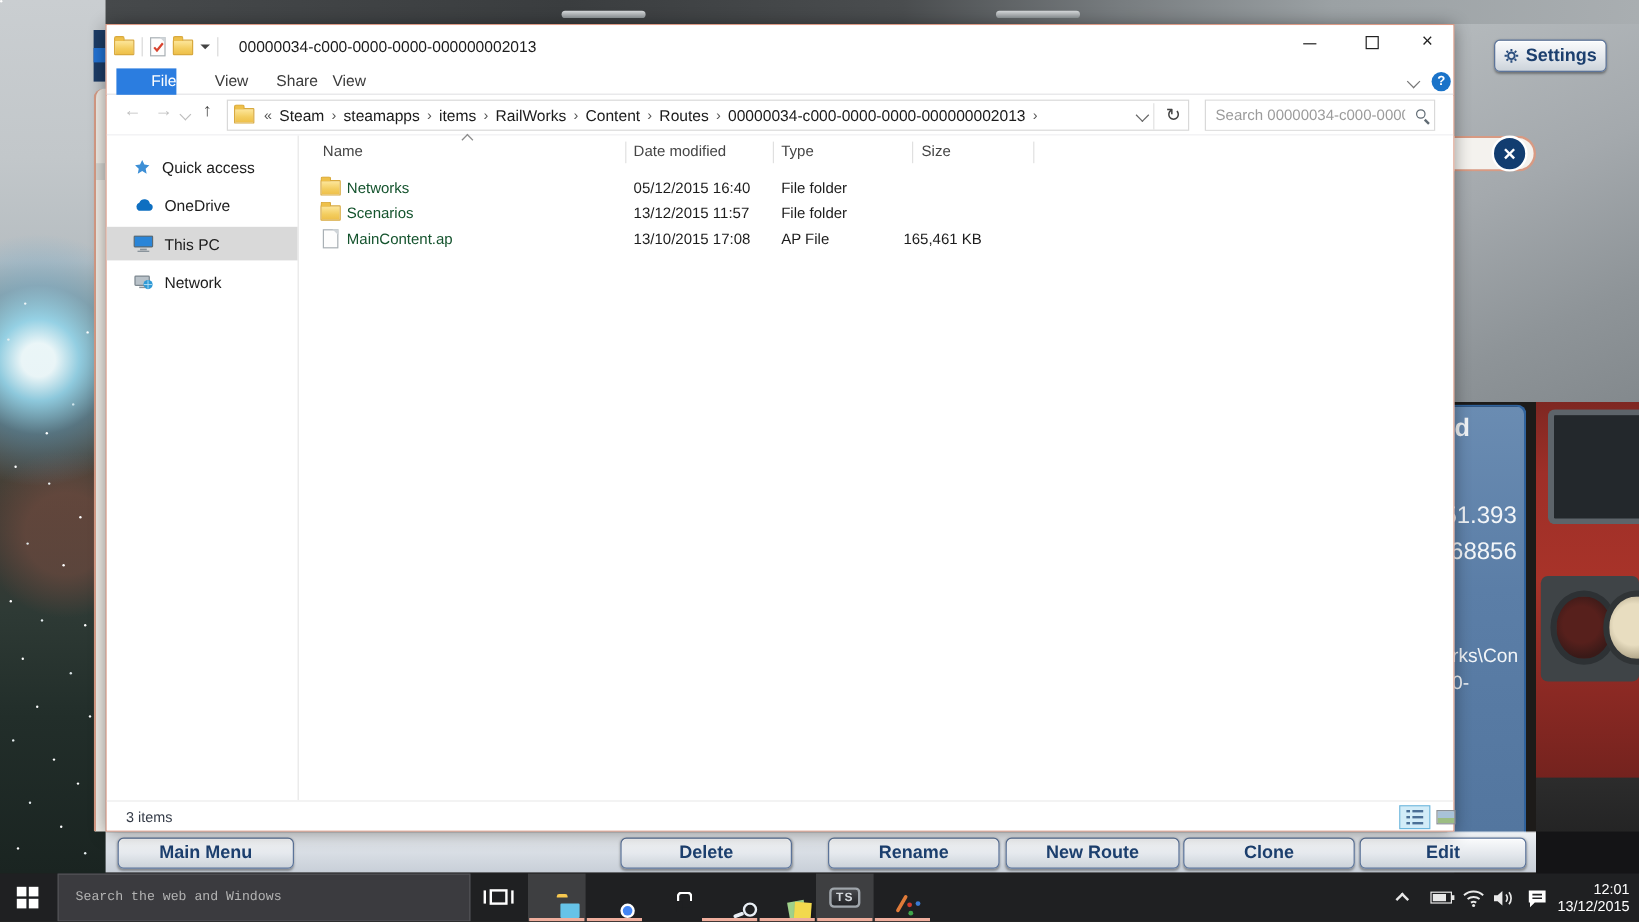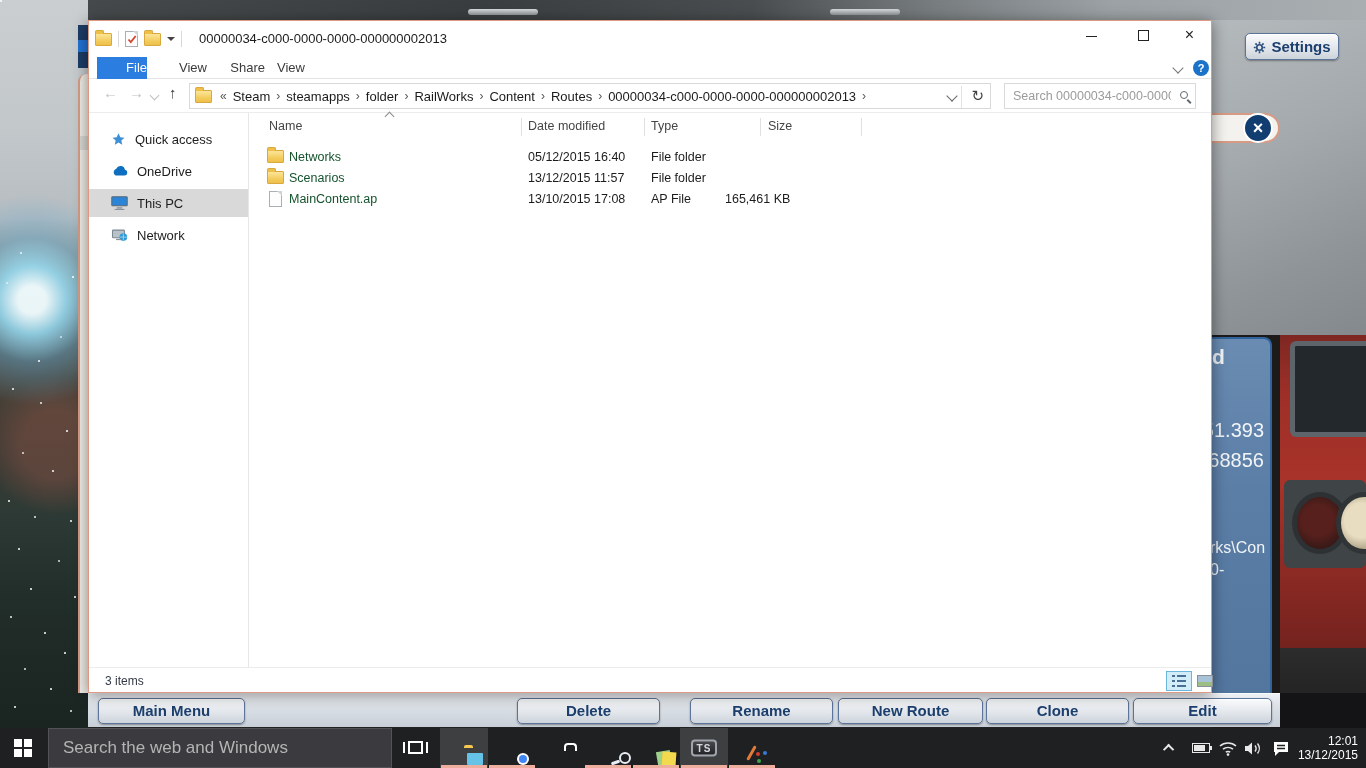--- a/index.html
+++ b/index.html
@@ -110,21 +110,21 @@
     font-size:13px; color:#1d1d1d; cursor:pointer; }
   .sb-item.selected { background:#d9d9d9; }
 
   .colhdr { position:absolute; top:6px; font-size:12.5px; color:#454545; cursor:pointer; }
   .colsep { position:absolute; top:5px; width:1px; height:18px; background:#e0e0e0; }
   .sortcaret { left:297px; top:0px; width:7px; height:7px; border-left:1.5px solid #8a8a8a; border-top:1.5px solid #8a8a8a; transform:rotate(45deg); }
   .frow { left:166px; width:950px; height:21px; cursor:pointer; }
   .frow .fname { position:absolute; left:34px; top:3px; font-size:12.5px; color:#14532d; }
   .frow .fdate { position:absolute; left:273px; top:3px; font-size:12.5px; color:#1c1c1c; }
   .frow .ftype { position:absolute; left:396px; top:3px; font-size:12.5px; color:#1c1c1c; }
-  .frow .fsize { position:absolute; left:470px; top:3px; width:121px; text-align:left; font-size:12.5px; color:#1c1c1c; }
+  .frow .fsize { position:absolute; left:470px; top:3px; width:121px; text-align:center; font-size:12.5px; color:#1c1c1c; }
 
   .folder-ic { width:17px; height:13px; background:linear-gradient(180deg,#fbe291 10%,#f3cd5f 60%,#eec04a); border:1px solid #d8a93e; border-radius:1px; position:relative; }
   .folder-ic::before { content:""; position:absolute; left:-1px; top:-4px; width:7px; height:3px; background:#eec04a; border:1px solid #d8a93e; border-bottom:none; border-radius:2px 2px 0 0; }
   .file-ic { width:13px; height:16px; background:#fdfdfd; border:1px solid #a9b0b5; position:relative; }
   .file-ic::before { content:""; position:absolute; right:-1px; top:-1px; border-style:solid; border-width:0 5px 5px 0; border-color:transparent #cfd4d8 transparent transparent; }
   .row-ic { position:absolute; left:12px; top:3px; }
 
   .statusbar { left:0; top:646px; width:1122px; height:25px; background:#fff; border-top:1px solid #ececec; }
   .status-text { left:16px; top:6px; font-size:12px; color:#333a46; }
   .view-btn { top:4px; width:24px; height:18px; cursor:pointer; }
@@ -133,21 +133,21 @@
   .vb-details i { position:absolute; left:0; width:3px; height:2px; background:#4a6f96; }
   .vb-details b { position:absolute; left:5px; width:9px; height:2px; background:#4a6f96; }
   .vb-pic { position:absolute; left:4px; top:3px; width:16px; height:12px; background:linear-gradient(180deg,#a8c2d8 55%,#9cbd83 55%); border:1px solid #8a9096; }
 
   
   .taskbar { left:0; top:728px; width:1366px; height:40px; background:#1f2022; }
   .startbtn { left:0; top:0; width:48px; height:40px; cursor:pointer; }
   .winlogo { position:absolute; left:14px; top:11px; width:19px; height:18px; }
   .winlogo i { position:absolute; width:8px; height:8px; background:#fff; }
   .tb-search { left:48px; top:0; width:344px; height:40px; background:#3b3b3f; border:1px solid #535357; }
-  .tb-search input { width:100%; height:100%; background:transparent; border:none; outline:none; font-family:Liberation Sans, sans-serif; font-size:17px; color:#c9c9c9; padding-left:14px; }
+  .tb-search input { width:100%; height:100%; background:transparent; border:none; outline:none; font-family:Liberation Mono, monospace; font-size:11px; color:#c9c9c9; padding-left:14px; }
   .tb-search input::placeholder { color:#b4b4b4; }
   .taskview { left:398px; top:0; width:36px; height:40px; cursor:pointer; }
   .tv-box { position:absolute; left:10px; top:13px; width:15px; height:13px; border:2px solid #fff; }
   .tv-brl { position:absolute; left:5px; top:14px; width:2px; height:11px; background:#fff; }
   .tv-brr { position:absolute; left:28px; top:14px; width:2px; height:11px; background:#fff; }
   .app { top:0; width:48px; height:40px; cursor:pointer; }
   .app.active { background:rgba(255,255,255,.14); }
   .app .underline { position:absolute; left:1px; bottom:0; width:46px; height:3px; background:#efae9d; }
   .ic-center { position:absolute; left:50%; top:50%; transform:translate(-50%,-50%); }
 
@@ -282,21 +282,21 @@
       <span class="abs navarrow" style="left:80px; color:#3d3d3d; font-weight:bold;">↑</span>
 
       <div class="abs addrbox">
         <span class="folder-ic" style="margin-right:6px;"></span>
         <span class="crumbs">
           <span class="crumb-sep">«</span>
           <span class="crumb">Steam</span>
             <span class="crumb-sep">›</span>
           <span class="crumb">steamapps</span>
             <span class="crumb-sep">›</span>
-          <span class="crumb">folder</span>
+          <span class="crumb">items</span>
             <span class="crumb-sep">›</span>
           <span class="crumb">RailWorks</span>
             <span class="crumb-sep">›</span>
           <span class="crumb">Content</span>
             <span class="crumb-sep">›</span>
           <span class="crumb">Routes</span>
             <span class="crumb-sep">›</span>
           <span class="crumb">00000034-c000-0000-0000-000000002013</span>
             <span class="crumb-sep">›</span>
         </span>

